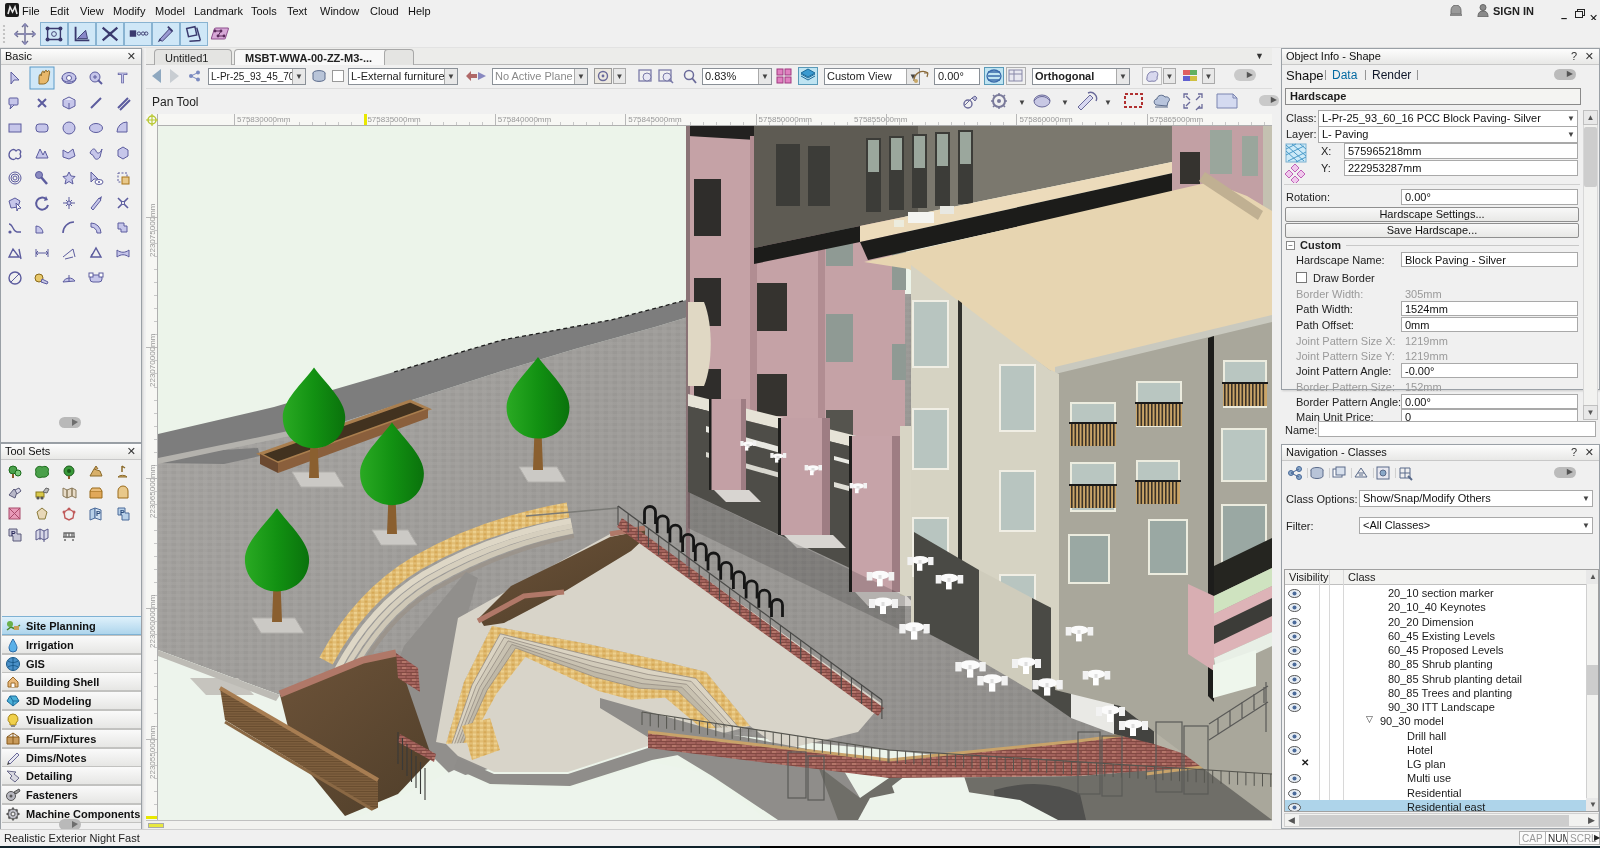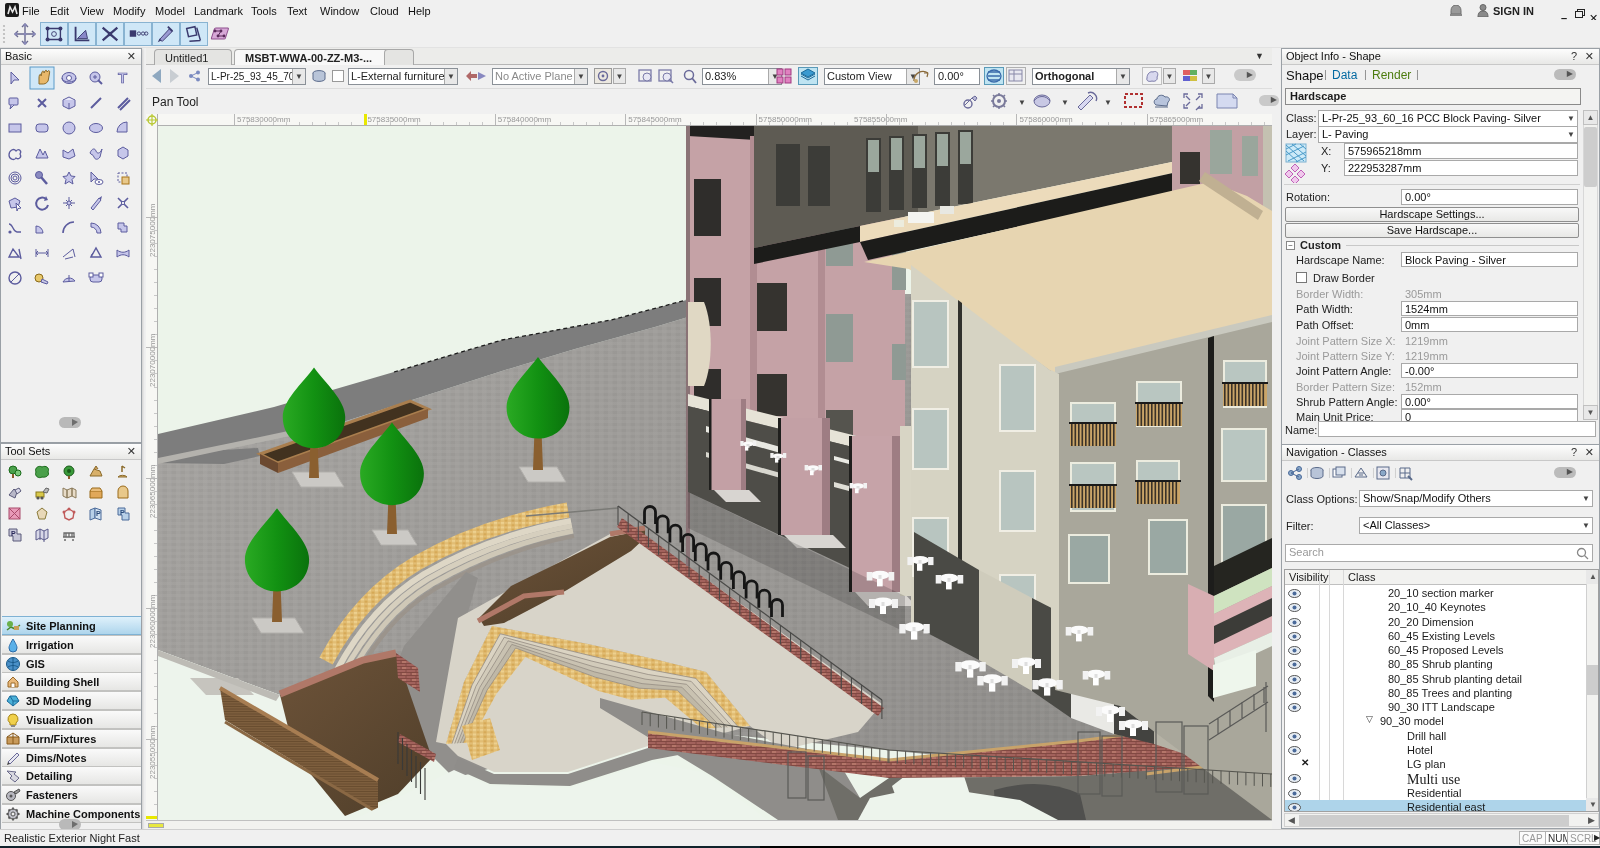--- a/index.html
+++ b/index.html
@@ -170,21 +170,21 @@
         <rect x="1" y="2" width="12" height="11" fill="none" stroke="#7a7aa8" stroke-width="1.3"></rect>
         <circle cx="9" cy="9" r="4" fill="#e8e8f4" stroke="#7a7aa8"></circle>
         <rect x="21" y="2" width="12" height="11" fill="none" stroke="#7a7aa8" stroke-width="1.3"></rect>
         <circle cx="29" cy="9" r="4" fill="#e8e8f4" stroke="#7a7aa8"></circle>
         <path d="M31,11 l4,4" stroke="#7a7aa8" stroke-width="1.6"></path>
       </svg></div>
     <div style="position: absolute; left: 536px; top: 3px;"><svg width="16" height="17">
         <circle cx="7" cy="7" r="4.5" fill="none" stroke="#6a6a9a" stroke-width="1.5"></circle>
         <path d="M10,10 l4,5" stroke="#6a6a9a" stroke-width="1.8"></path>
       </svg></div>
-    <div class="combo" style="left: 556px; top: 3px; width: 80px;">0.83%<span class="da">▼</span></div>
+    <div class="combo" style="left: 556px; top: 3px; width: 70px;">0.83%<span class="da">▼</span></div>
     <div style="position: absolute; left: 630px; top: 3px; width: 17px; height: 16px;"><svg width="17" height="16">
         <g fill="#e080c0" stroke="#a03880">
           <rect x="1" y="1" width="6" height="6"></rect>
           <rect x="9" y="1" width="6" height="6"></rect>
           <rect x="1" y="9" width="6" height="6"></rect>
           <rect x="9" y="9" width="6" height="6"></rect>
         </g>
       </svg></div>
     <div style="position: absolute; left: 652px; top: 2px; width: 20px; height: 18px; background: rgb(191, 228, 242); border: 1px solid rgb(90, 154, 184);"><svg width="18" height="16">
         <path d="M9,1 L16,5 9,9 2,5 Z" fill="#3a9ad0" stroke="#1a6a9a"></path>
@@ -1256,27 +1256,27 @@
           <circle cx="8" cy="8" r="5" fill="#c0c0c8" stroke="#555"></circle>
           <circle cx="8" cy="8" r="2" fill="#f0f0f0" stroke="#555"></circle>
           <g stroke="#555" stroke-width="1.8">
             <path d="M8,1.5 v2 M8,12.5 v2 M1.5,8 h2 M12.5,8 h2 M3.5,3.5 l1.4,1.4 M11,11 l1.5,1.5 M12.5,3.5 L11,5 M5,11 l-1.5,1.5"></path>
           </g>
         </svg>Machine Components</div>
     </div>
   <div class="pilli" style="left:58px;top:375px;"></div>
 </div>
 
-<div class="abs palette" style="left:1281px;top:48px;width:319px;height:496px;" id="oip">
+<div class="abs palette" style="left:1281px;top:48px;width:319px;height:342px;" id="oip">
   <div class="paltitle">Object Info - Shape<span class="x" style="right:22px">?</span><span class="x">✕</span></div>
 <div style="position:absolute;left:4px;top:19px;font-size:13px;color:#111;">Shape</div>
     <div style="position:absolute;left:42px;top:19px;color:#888">|</div>
     <div style="position:absolute;left:50px;top:19px;font-size:12px;color:#0369a1;">Data</div>
     <div style="position:absolute;left:82px;top:19px;color:#888">|</div>
-    <div style="position:absolute;left:90px;top:19px;font-size:12px;color:#4d7c0f;">Render</div>
+    <div style="position:absolute;left:90px;top:19px;font-size:12px;color:#0f172a;">Render</div>
     <div style="position:absolute;left:134px;top:19px;color:#888">|</div>
     <div style="position:absolute;left:272px;top:20px;width:22px;height:11px;background:#bbb;border-radius:6px;">
       <span style="position:absolute;right:3px;top:0;font-size:8px;color:#555">▶</span>
     </div>
     <div style="position:absolute;left:3px;top:39px;width:296px;height:17px;border:1px solid #8a8a8a;background:#f4f4f2;font-weight:bold;padding:1px 4px;">Hardscape</div>
     <div class="flabel" style="left:4px;top:63px;">Class:</div>
     <div class="field" style="left:36px;top:61px;width:260px;height:17px;">L-Pr-25_93_60_16 PCC Block Paving- Silver<span style="position:absolute;right:2px;top:3px;font-size:8px;color:#444">▼</span></div>
     <div class="flabel" style="left:4px;top:79px;">Layer:</div>
     <div class="field" style="left:36px;top:77px;width:260px;height:17px;">L- Paving<span style="position:absolute;right:2px;top:3px;font-size:8px;color:#444">▼</span></div>
     <svg style="position:absolute;left:3px;top:94px" width="22" height="20">
@@ -1317,21 +1317,21 @@
     <div class="flabel" style="left:14px;top:270px;">Path Offset:</div>
     <div class="field" style="left:119px;top:268px;width:177px;height:15px;">0mm</div>
     <div class="flabel dis" style="left:14px;top:286px;">Joint Pattern Size X:</div>
     <div class="flabel dis" style="left:123px;top:286px;">1219mm</div>
     <div class="flabel dis" style="left:14px;top:301px;">Joint Pattern Size Y:</div>
     <div class="flabel dis" style="left:123px;top:301px;">1219mm</div>
     <div class="flabel" style="left:14px;top:316px;">Joint Pattern Angle:</div>
     <div class="field" style="left:119px;top:314px;width:177px;height:15px;">-0.00°</div>
     <div class="flabel dis" style="left:14px;top:332px;">Border Pattern Size:</div>
     <div class="flabel dis" style="left:123px;top:332px;">152mm</div>
-    <div class="flabel" style="left:14px;top:347px;">Shrub Pattern Angle:</div>
+    <div class="flabel" style="left:14px;top:347px;">Border Pattern Angle:</div>
     <div class="field" style="left:119px;top:345px;width:177px;height:15px;">0.00°</div>
     <div class="flabel" style="left:14px;top:362px;">Main Unit Price:</div>
     <div class="field" style="left:119px;top:360px;width:177px;height:15px;">0</div>
     <div class="flabel" style="left:3px;top:375px;">Name:</div>
     <div class="field" style="left:36px;top:372px;width:278px;height:16px;"></div>
     <div style="position:absolute;left:301px;top:61px;width:15px;height:310px;background:#f2f2f0;border:1px solid #d8d8d8;"></div>
     <div style="position:absolute;left:301px;top:61px;width:15px;height:15px;background:#e8e8e8;border:1px solid #c0c0c0;font-size:8px;text-align:center;line-height:14px;color:#555">▲</div>
     <div style="position:absolute;left:301px;top:356px;width:15px;height:15px;background:#e8e8e8;border:1px solid #c0c0c0;font-size:8px;text-align:center;line-height:14px;color:#555">▼</div>
     <div style="position:absolute;left:302px;top:78px;width:13px;height:60px;background:#cdcdcd;border-radius:2px;"></div>
   </div>
@@ -1368,24 +1368,20 @@
       <path d="M3,3 h10 v10 h-10 Z M3,8 h10 M8,3 v10" fill="none" stroke="#5a6a8a"></path>
       <path d="M11,11 l4,4" stroke="#5a6a8a" stroke-width="2"></path>
     </svg>
     <div style="position:absolute;left:272px;top:22px;width:22px;height:11px;background:#bbb;border-radius:6px;">
       <span style="position:absolute;right:3px;top:0;font-size:8px;color:#555">▶</span>
     </div>
     <div class="flabel" style="left:4px;top:48px;">Class Options:</div>
     <div class="field" style="left:77px;top:45px;width:234px;height:17px;">Show/Snap/Modify Others<span style="position:absolute;right:2px;top:3px;font-size:8px;color:#444">▼</span></div>
     <div class="flabel" style="left:4px;top:75px;">Filter:</div>
     <div class="field" style="left:77px;top:72px;width:234px;height:17px;">&lt;All Classes&gt;<span style="position:absolute;right:2px;top:3px;font-size:8px;color:#444">▼</span></div>
-    <div class="field" style="left:3px;top:99px;width:308px;height:18px;color:#999;">Search<svg style="position:absolute;right:3px;top:2px" width="13" height="13">
-        <circle cx="5.5" cy="5.5" r="4" fill="none" stroke="#888" stroke-width="1.3"></circle>
-        <path d="M8.5,8.5 l3.5,3.5" stroke="#888" stroke-width="1.3"></path>
-      </svg></div>
     <div style="position:absolute;left:2px;top:124px;width:315px;height:243px;background:#fff;border:1px solid #a0a0a0;overflow:hidden;" id="navtable">
       <div style="position:absolute;left:0;top:0;width:315px;height:15px;background:#f2f2f0;border-bottom:1px solid #c0c0c0;"></div>
       <div style="position:absolute;left:4px;top:1px;font-size:11px;">Visibility</div>
       <div style="position:absolute;left:63px;top:1px;font-size:11px;">Class</div>
       <div style="position:absolute;left:34px;top:0;width:1px;height:243px;background:#d8d8d8"></div>
       <div style="position:absolute;left:44px;top:0;width:1px;height:243px;background:#d8d8d8"></div>
       <div style="position:absolute;left:58px;top:0;width:1px;height:243px;background:#d8d8d8"></div>
       <div style="position:absolute;left:3px;top:18px;"><svg width="13" height="9">
           <ellipse cx="6.5" cy="4.5" rx="6" ry="4" fill="#e8eef4" stroke="#555"></ellipse>
           <circle cx="6.5" cy="4.5" r="2" fill="#4a6a9a"></circle>
@@ -1442,21 +1438,21 @@
           <ellipse cx="6.5" cy="4.5" rx="6" ry="4" fill="#e8eef4" stroke="#555"></ellipse>
           <circle cx="6.5" cy="4.5" r="2" fill="#4a6a9a"></circle>
         </svg></div>
       <div style="position:absolute;left:122px;top:173.75px;font-size:11px;white-space:nowrap;">Hotel</div>
       <div style="position:absolute;left:16px;top:187px;font-size:10px;font-weight:bold;">✕</div>
       <div style="position:absolute;left:122px;top:188px;font-size:11px;white-space:nowrap;">LG plan</div>
       <div style="position:absolute;left:3px;top:203.25px;"><svg width="13" height="9">
           <ellipse cx="6.5" cy="4.5" rx="6" ry="4" fill="#e8eef4" stroke="#555"></ellipse>
           <circle cx="6.5" cy="4.5" r="2" fill="#4a6a9a"></circle>
         </svg></div>
-      <div style="position:absolute;left:122px;top:202.25px;font-size:14px;white-space:nowrap;font-family:Liberation Serif, serif;">Multi use</div>
+      <div style="position:absolute;left:122px;top:202.25px;font-size:11px;white-space:nowrap;">Multi use</div>
       <div style="position:absolute;left:3px;top:217.5px;"><svg width="13" height="9">
           <ellipse cx="6.5" cy="4.5" rx="6" ry="4" fill="#e8eef4" stroke="#555"></ellipse>
           <circle cx="6.5" cy="4.5" r="2" fill="#4a6a9a"></circle>
         </svg></div>
       <div style="position:absolute;left:122px;top:216.5px;font-size:11px;white-space:nowrap;">Residential</div>
       <div style="position:absolute;left:0;top:229.75px;width:301px;height:14px;background:#aed4ea;"></div>
       <div style="position:absolute;left:3px;top:231.75px;"><svg width="13" height="9">
           <ellipse cx="6.5" cy="4.5" rx="6" ry="4" fill="#e8eef4" stroke="#555"></ellipse>
           <circle cx="6.5" cy="4.5" r="2" fill="#4a6a9a"></circle>
         </svg></div>

